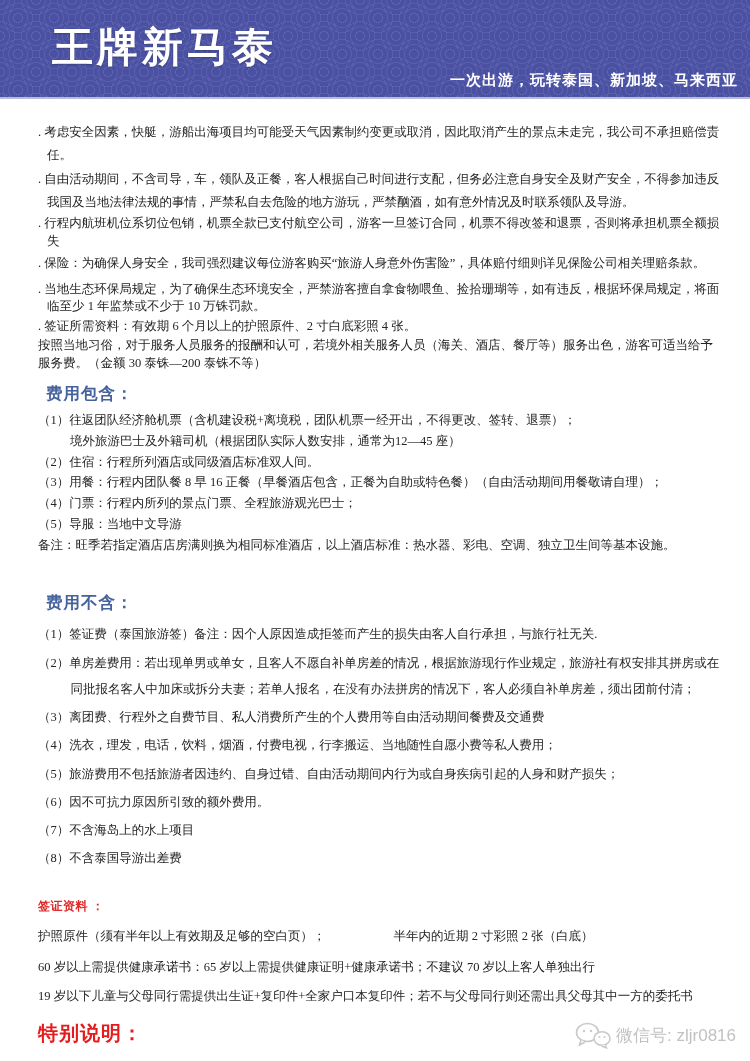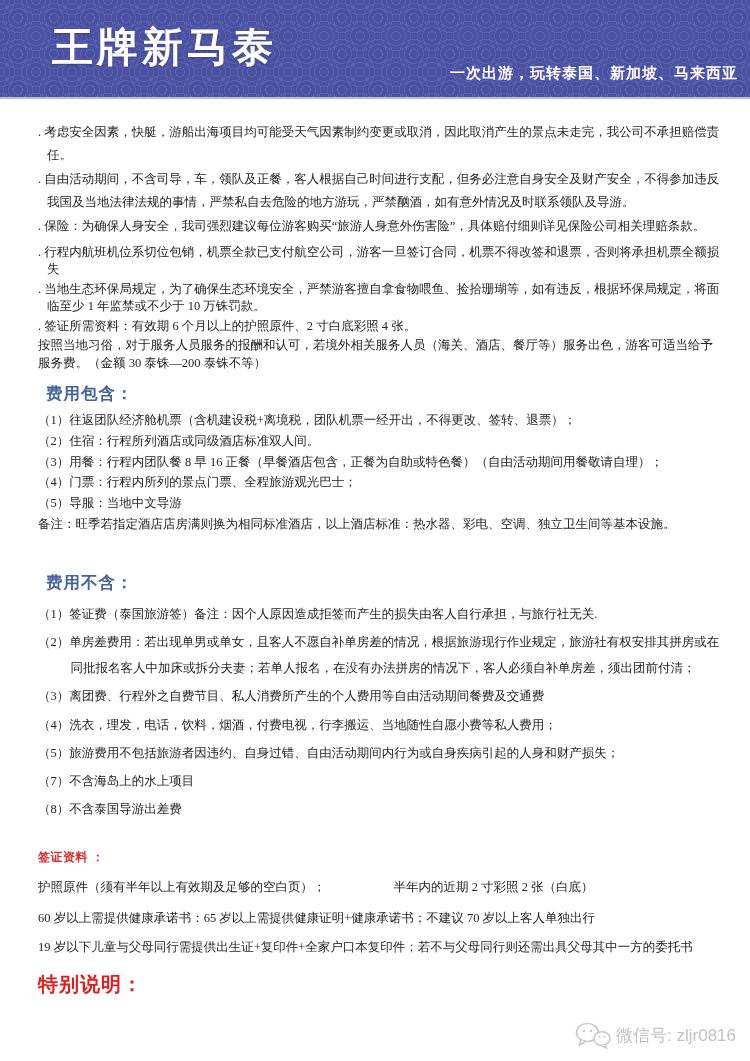--- a/index.html
+++ b/index.html
@@ -19,21 +19,21 @@
     background-position:0 0,18px 18px;
     border-bottom:2px solid #b9bcd8;
   }
   .header-title{
     position:absolute;left:52px;top:20px;
     font-family:"Liberation Sans","DejaVu Sans",sans-serif;
     font-weight:bold;font-size:41px;color:#ffffff;letter-spacing:4px;
     text-shadow:0 1px 2px rgba(0,0,0,.25);
   }
   .header-subtitle{
-    position:absolute;right:12px;top:64px;
+    position:absolute;right:12px;top:71px;
     font-family:"Liberation Sans","DejaVu Sans",sans-serif;
     font-weight:bold;font-size:15px;color:#ffffff;letter-spacing:1px;
   }
   
   .content{padding:22px 30px 0 38px;font-size:12.5px;}
   .note{line-height:1.8;margin:0 0 2px;padding-left:9px;text-indent:-9px;}
   .note.tight{line-height:1.4;}
   .note.gap-after{margin-bottom:6px;}
   .note.no-bullet{padding-left:0;text-indent:0;}
 
@@ -83,44 +83,46 @@
   <div class="header">
     <div class="header-title">王牌新马泰</div>
     <div class="header-subtitle">一次出游，玩转泰国、新加坡、马来西亚</div>
   </div>
 
   <div class="content">
 
     <div>
       <p class="note">. 考虑安全因素，快艇，游船出海项目均可能受天气因素制约变更或取消，因此取消产生的景点未走完，我公司不承担赔偿责任。</p>
       <p class="note">. 自由活动期间，不含司导，车，领队及正餐，客人根据自己时间进行支配，但务必注意自身安全及财产安全，不得参加违反我国及当地法律法规的事情，严禁私自去危险的地方游玩，严禁酗酒，如有意外情况及时联系领队及导游。</p>
+      <p class="note tight">. 行程内航班机位系切位包销，机票全款已支付航空公司，游客一旦签订合同，机票不得改签和退票，否则将承担机票全额损失</p>
       <p class="note gap-after">. 保险：为确保人身安全，我司强烈建议每位游客购买“旅游人身意外伤害险”，具体赔付细则详见保险公司相关理赔条款。</p>
-      <p class="note tight">. 行程内航班机位系切位包销，机票全款已支付航空公司，游客一旦签订合同，机票不得改签和退票，否则将承担机票全额损失</p>
       <p class="note tight">. 当地生态环保局规定，为了确保生态环境安全，严禁游客擅自拿食物喂鱼、捡拾珊瑚等，如有违反，根据环保局规定，将面临至少 1 年监禁或不少于 10 万铢罚款。</p>
       <p class="note tight">. 签证所需资料：有效期 6 个月以上的护照原件、2 寸白底彩照 4 张。</p>
       <p class="note tight no-bullet">按照当地习俗，对于服务人员服务的报酬和认可，若境外相关服务人员（海关、酒店、餐厅等）服务出色，游客可适当给予服务费。（金额 30 泰铢—200 泰铢不等）</p>
     </div>
 
     <div>
       <div class="sec-heading">费用包含：</div>
       <p class="fi-item">（1）往返团队经济舱机票（含机建设税+离境税，团队机票一经开出，不得更改、签转、退票）；</p>
+      <p class="fi-item cont">境外旅游巴士及外籍司机（根据团队实际人数安排，通常为12—45 座）</p>
       <p class="fi-item">（2）住宿：行程所列酒店或同级酒店标准双人间。</p>
       <p class="fi-item">（3）用餐：行程内团队餐 8 早 16 正餐（早餐酒店包含，正餐为自助或特色餐）（自由活动期间用餐敬请自理）；</p>
       <p class="fi-item">（4）门票：行程内所列的景点门票、全程旅游观光巴士；</p>
       <p class="fi-item">（5）导服：当地中文导游</p>
       <p class="fi-note">备注：旺季若指定酒店店房满则换为相同标准酒店，以上酒店标准：热水器、彩电、空调、独立卫生间等基本设施。</p>
     </div>
 
     <div>
       <div class="sec-heading fx-heading">费用不含：</div>
       <p class="fx-item">（1）签证费（泰国旅游签）备注：因个人原因造成拒签而产生的损失由客人自行承担，与旅行社无关.</p>
       <p class="fx-item">（2）单房差费用：若出现单男或单女，且客人不愿自补单房差的情况，根据旅游现行作业规定，旅游社有权安排其拼房或在同批报名客人中加床或拆分夫妻；若单人报名，在没有办法拼房的情况下，客人必须自补单房差，须出团前付清；</p>
       <p class="fx-item">（3）离团费、行程外之自费节目、私人消费所产生的个人费用等自由活动期间餐费及交通费</p>
       <p class="fx-item">（4）洗衣，理发，电话，饮料，烟酒，付费电视，行李搬运、当地随性自愿小费等私人费用；</p>
       <p class="fx-item">（5）旅游费用不包括旅游者因违约、自身过错、自由活动期间内行为或自身疾病引起的人身和财产损失；</p>
+      <p class="fx-item">（6）因不可抗力原因所引致的额外费用。</p>
       <p class="fx-item">（7）不含海岛上的水上项目</p>
       <p class="fx-item">（8）不含泰国导游出差费</p>
     </div>
 
     <div>
       <div class="visa-heading">签证资料 ：</div>
       <p class="visa-row"><span>护照原件（须有半年以上有效期及足够的空白页）；</span><span class="right">半年内的近期 2 寸彩照 2 张（白底）</span></p>
       <div class="visa-lines">
         <p class="visa-line">60 岁以上需提供健康承诺书：65 岁以上需提供健康证明+健康承诺书；不建议 70 岁以上客人单独出行</p>
         <p class="visa-line">19 岁以下儿童与父母同行需提供出生证+复印件+全家户口本复印件；若不与父母同行则还需出具父母其中一方的委托书</p>

